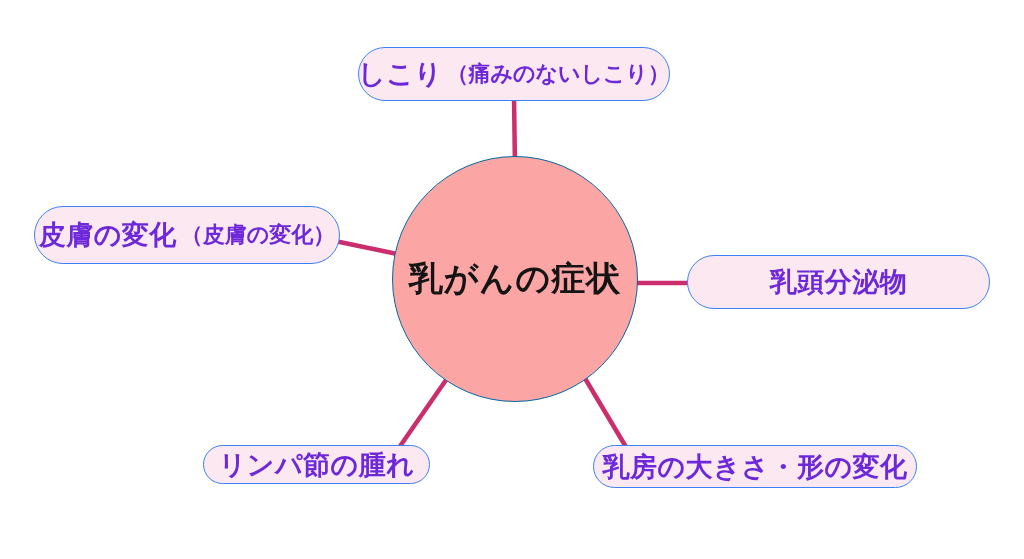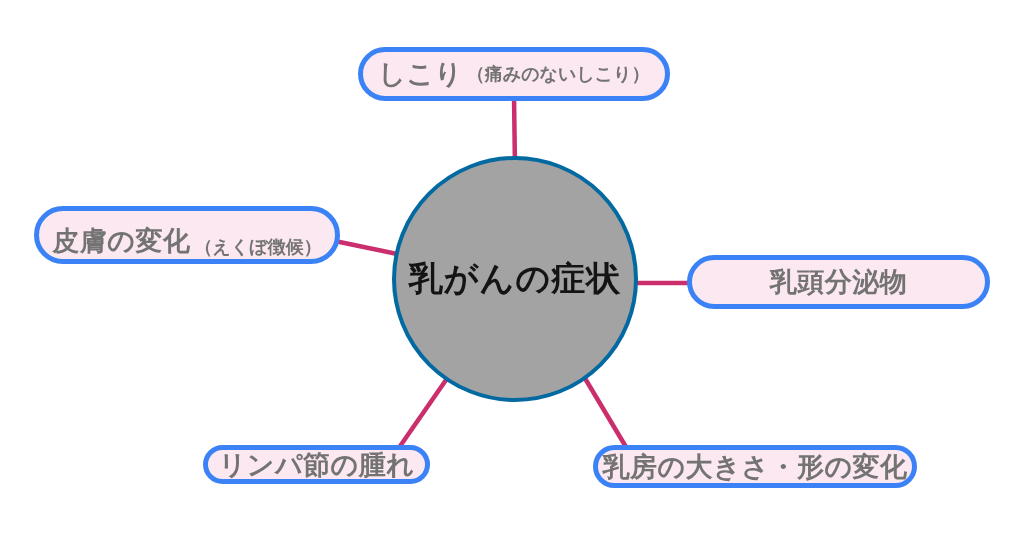--- a/index.html
+++ b/index.html
@@ -27,48 +27,48 @@
     position: absolute;
     z-index: 2;
     box-sizing: border-box;
     display: flex;
     align-items: center;
     justify-content: center;
     white-space: nowrap;
   }
   .pill {
     background: #fce8f0;
-    border: 5px solid #3b82f6;
+    border: 1px solid #3b82f6;
     border-radius: 999px;
-    color: #737373;
+    color: #6d28d9;
     font-weight: 700;
   }
   .pill .label {
     font-size: 27px;
     letter-spacing: 0.5px;
   }
   .pill .sublabel {
-    font-size: 18px;
+    font-size: 22px;
     margin-left: 4px;
     letter-spacing: 0px;
   }
   .pill .sublabel:empty { margin-left: 0; }
   .center-circle {
-    background: #a3a3a3;
-    border: 4px solid #0369a1;
+    background: #fca5a5;
+    border: 1px solid #0369a1;
     border-radius: 50%;
     color: #141414;
     font-weight: 700;
     font-size: 34px;
     letter-spacing: 1px;
   }
   
   .pos-center        { left: 392px; top: 156px; width: 246px; height: 246px; }
   .pos-top           { left: 358px; top: 47px;  width: 312px; height: 54px; }
-  .pos-left          { left: 34px;  top: 206px; width: 306px; height: 58px; align-items: flex-end; }
+  .pos-left          { left: 34px;  top: 206px; width: 306px; height: 58px; }
   .pos-right         { left: 687px; top: 255px; width: 303px; height: 54px; flex-direction: column; }
   .pos-bottom-left   { left: 203px; top: 445px; width: 227px; height: 39px; }
   .pos-bottom-right  { left: 593px; top: 445px; width: 324px; height: 43px; }
 </style>
 </head>
 <body>
 
 <div class="stage">
 
   <svg class="connectors" viewBox="0 0 1024 559" xmlns="http://www.w3.org/2000/svg">
@@ -83,21 +83,21 @@
     <span>乳がんの症状</span>
   </div>
 
   <div class="node pill pos-top">
     <span class="label">しこり</span>
     <span class="sublabel">（痛みのないしこり）</span>
   </div>
 
   <div class="node pill pos-left">
     <span class="label">皮膚の変化</span>
-    <span class="sublabel">（えくぼ徴候）</span>
+    <span class="sublabel">（皮膚の変化）</span>
   </div>
 
   <div class="node pill pos-right">
     <span class="label">乳頭分泌物</span>
   </div>
 
   <div class="node pill pos-bottom-left">
     <span class="label">リンパ節の腫れ</span>
     <span class="sublabel"></span>
   </div>

